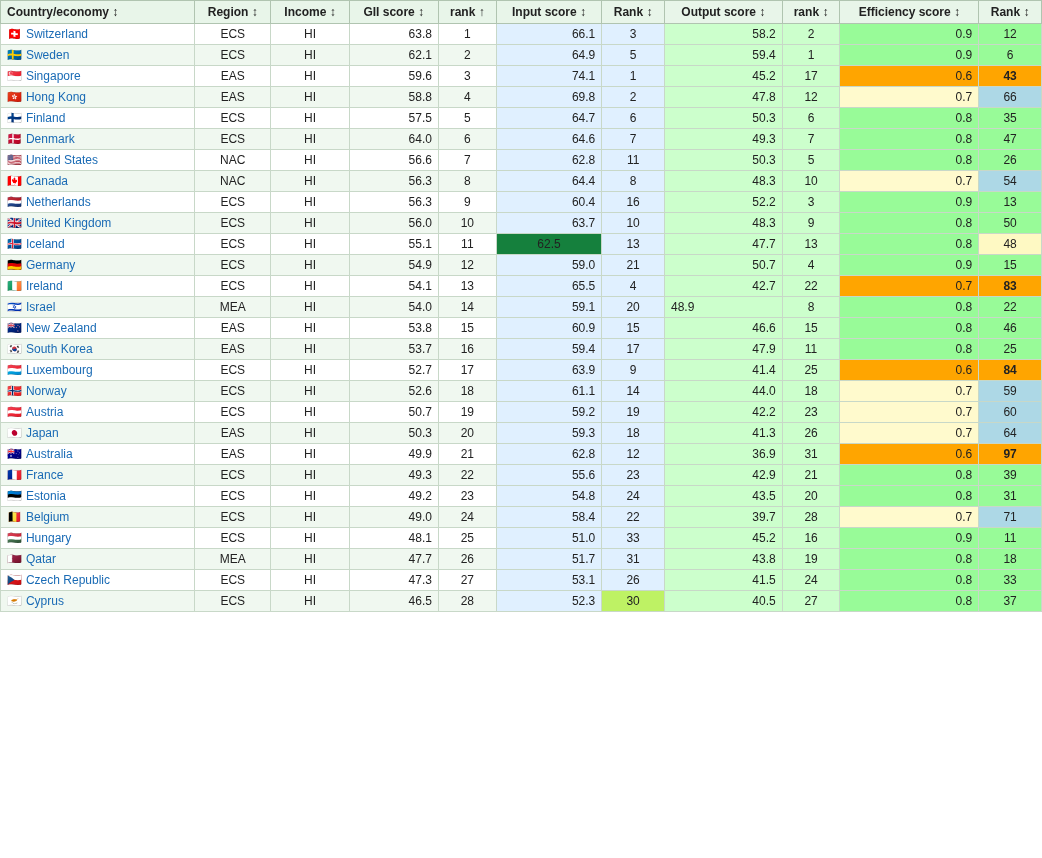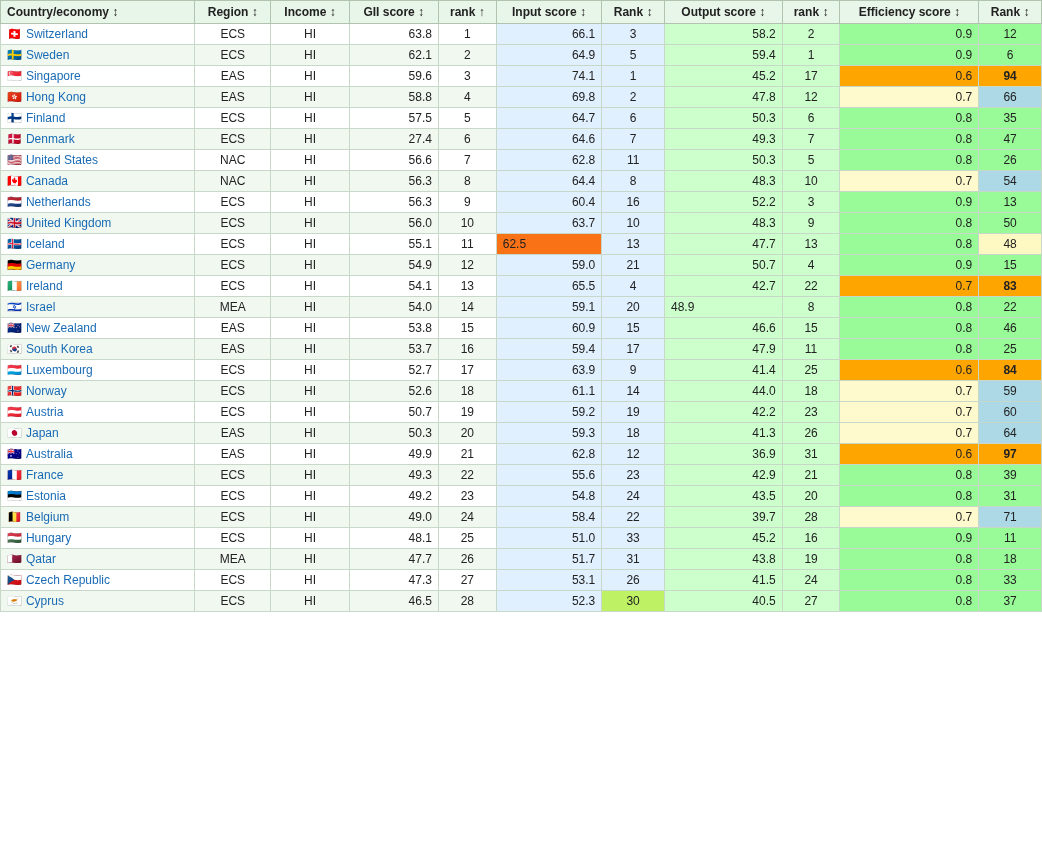--- a/index.html
+++ b/index.html
@@ -77,21 +77,21 @@
         <td style="min-width: 160px;"><span style="margin-right:4px">🇸🇬</span><a style="color:#1a6bb5;text-decoration:none;cursor:pointer">Singapore</a></td>
         <td style="text-align: center;">EAS</td>
         <td style="text-align: center;">HI</td>
         <td style="text-align: right;">59.6</td>
         <td style="text-align: center;">3</td>
         <td style="text-align: right; background: rgb(224, 240, 255);">74.1</td>
         <td style="text-align: center; background: rgb(224, 240, 255);">1</td>
         <td style="text-align: right; background: rgb(204, 255, 204);">45.2</td>
         <td style="text-align: center; background: rgb(204, 255, 204);">17</td>
         <td style="text-align: right; background: rgb(255, 165, 0);">0.6</td>
-        <td style="text-align: center; background: rgb(255, 165, 0); font-weight: bold;">94</td>
+        <td style="text-align: center; background: rgb(255, 165, 0); font-weight: bold;">43</td>
       </tr>
       <tr>
         <td style="min-width: 160px;"><span style="margin-right:4px">🇭🇰</span><a style="color:#1a6bb5;text-decoration:none;cursor:pointer">Hong Kong</a></td>
         <td style="text-align: center;">EAS</td>
         <td style="text-align: center;">HI</td>
         <td style="text-align: right;">58.8</td>
         <td style="text-align: center;">4</td>
         <td style="text-align: right; background: rgb(224, 240, 255);">69.8</td>
         <td style="text-align: center; background: rgb(224, 240, 255);">2</td>
         <td style="text-align: right; background: rgb(204, 255, 204);">47.8</td>
@@ -109,21 +109,21 @@
         <td style="text-align: center; background: rgb(224, 240, 255);">6</td>
         <td style="text-align: right; background: rgb(204, 255, 204);">50.3</td>
         <td style="text-align: center; background: rgb(204, 255, 204);">6</td>
         <td style="text-align: right; background: rgb(152, 251, 152);">0.8</td>
         <td style="text-align: center; background: rgb(152, 251, 152);">35</td>
       </tr>
       <tr>
         <td style="min-width: 160px;"><span style="margin-right:4px">🇩🇰</span><a style="color:#1a6bb5;text-decoration:none;cursor:pointer">Denmark</a></td>
         <td style="text-align: center;">ECS</td>
         <td style="text-align: center;">HI</td>
-        <td style="text-align: right;">27.4</td>
+        <td style="text-align: right;">64.0</td>
         <td style="text-align: center;">6</td>
         <td style="text-align: right; background: rgb(224, 240, 255);">64.6</td>
         <td style="text-align: center; background: rgb(224, 240, 255);">7</td>
         <td style="text-align: right; background: rgb(204, 255, 204);">49.3</td>
         <td style="text-align: center; background: rgb(204, 255, 204);">7</td>
         <td style="text-align: right; background: rgb(152, 251, 152);">0.8</td>
         <td style="text-align: center; background: rgb(152, 251, 152);">47</td>
       </tr>
       <tr>
         <td style="min-width: 160px;"><span style="margin-right:4px">🇺🇸</span><a style="color:#1a6bb5;text-decoration:none;cursor:pointer">United States</a></td>
@@ -176,21 +176,21 @@
         <td style="text-align: center; background: rgb(204, 255, 204);">9</td>
         <td style="text-align: right; background: rgb(152, 251, 152);">0.8</td>
         <td style="text-align: center; background: rgb(152, 251, 152);">50</td>
       </tr>
       <tr>
         <td style="min-width: 160px;"><span style="margin-right:4px">🇮🇸</span><a style="color:#1a6bb5;text-decoration:none;cursor:pointer">Iceland</a></td>
         <td style="text-align: center;">ECS</td>
         <td style="text-align: center;">HI</td>
         <td style="text-align: right;">55.1</td>
         <td style="text-align: center;">11</td>
-        <td style="text-align: left; background: #f97316;">62.5</td>
+        <td style="text-align: center; background: #15803d;">62.5</td>
         <td style="text-align: center; background: rgb(224, 240, 255);">13</td>
         <td style="text-align: right; background: rgb(204, 255, 204);">47.7</td>
         <td style="text-align: center; background: rgb(204, 255, 204);">13</td>
         <td style="text-align: right; background: rgb(152, 251, 152);">0.8</td>
         <td style="text-align: center; background: #fef9c3;">48</td>
       </tr>
       <tr>
         <td style="min-width: 160px;"><span style="margin-right:4px">🇩🇪</span><a style="color:#1a6bb5;text-decoration:none;cursor:pointer">Germany</a></td>
         <td style="text-align: center;">ECS</td>
         <td style="text-align: center;">HI</td>

